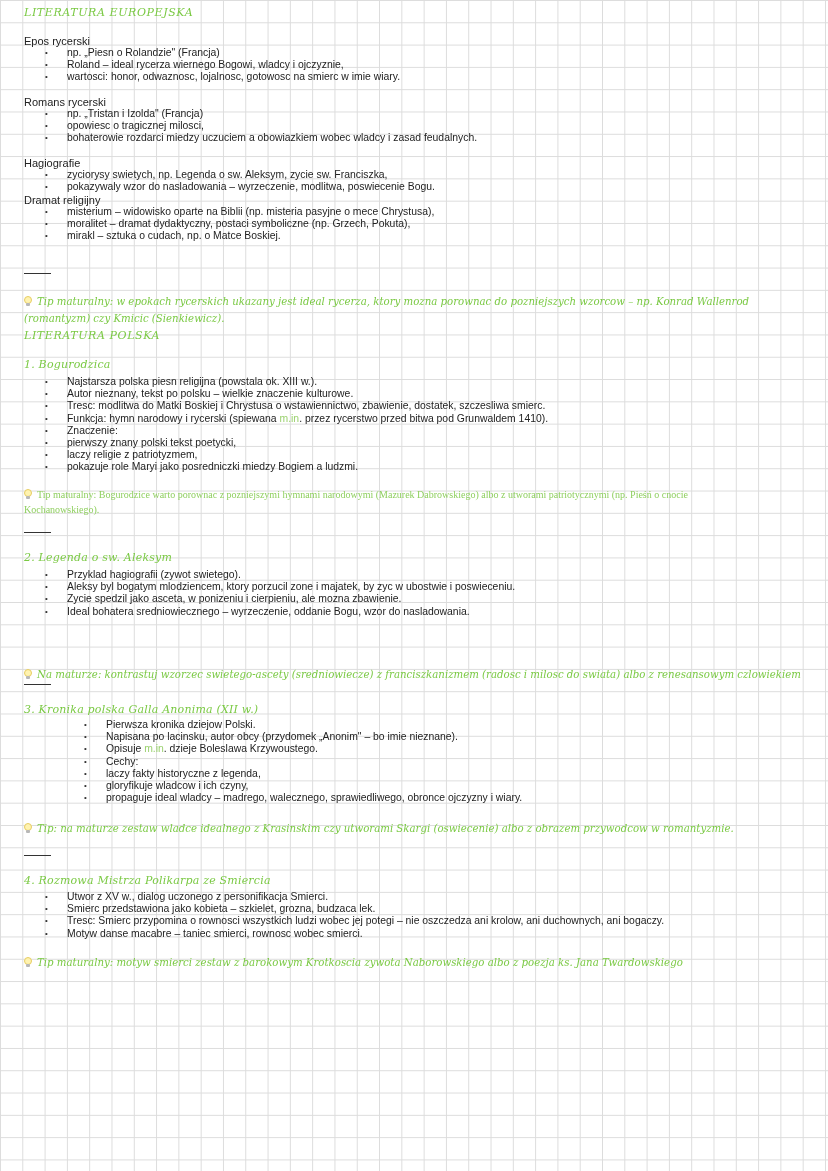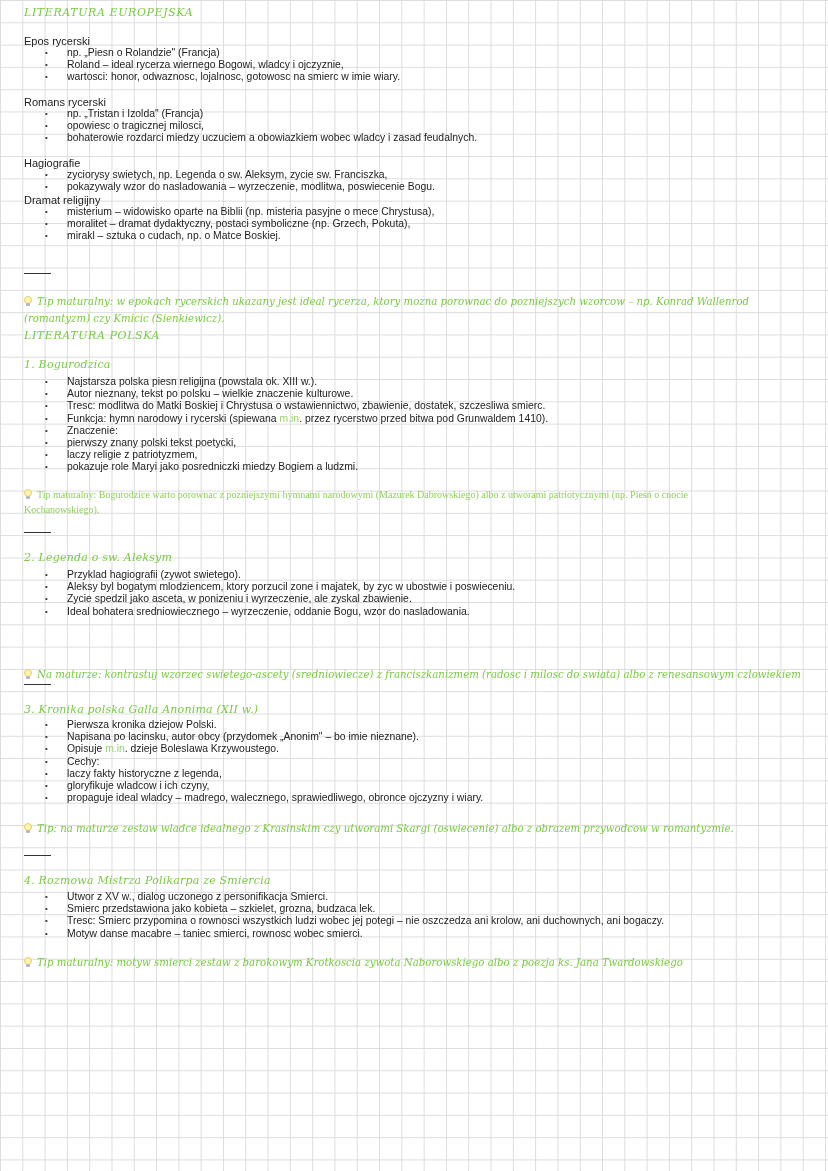--- a/index.html
+++ b/index.html
@@ -130,32 +130,32 @@
     <div style="white-space:nowrap;"><span class="bulb"></span><span>Tip maturalny: Bogurodzice warto porownac z pozniejszymi hymnami narodowymi (Mazurek Dabrowskiego) albo z utworami patriotycznymi (np. Pieśń o cnocie</span></div>
     <div>Kochanowskiego).</div>
   </div>
 
   <div class="divider" style="left:24px; top:532px;"></div>
 
   <div class="abs script-heading" style="left:24px; top:551px;">2. Legenda o sw. Aleksym</div>
   <ul class="bullets abs" style="left:0; top:569px;">
     <li>Przyklad hagiografii (zywot swietego).</li>
     <li>Aleksy byl bogatym mlodziencem, ktory porzucil zone i majatek, by zyc w ubostwie i poswieceniu.</li>
-    <li>Zycie spedzil jako asceta, w ponizeniu i wyrzeczenie, ale zyskal zbawienie.</li>
+    <li>Zycie spedzil jako asceta, w ponizeniu i cierpieniu, ale mozna zbawienie.</li>
     <li>Ideal bohatera sredniowiecznego – wyrzeczenie, oddanie Bogu, wzor do nasladowania.</li>
   </ul>
 
   <div class="abs tip" style="left:24px; top:630px; width:814px;margin-top:36px;">
     <div style="white-space:nowrap;"><span class="bulb"></span><span>Na maturze: kontrastuj wzorzec swietego-ascety (sredniowiecze) z franciszkanizmem (radosc i milosc do swiata) albo z renesansowym czlowiekiem</span></div>
   </div>
 
   <div class="divider" style="left:24px; top:684px;"></div>
 
   <div class="abs script-heading" style="left:24px; top:703px;">3. Kronika polska Galla Anonima (XII w.)</div>
-  <ul class="bullets abs" style="left:0; top:719px;">
+  <ul class="bullets abs" style="left:0; top:719px;padding-left:39px;">
     <li>Pierwsza kronika dziejow Polski.</li>
     <li>Napisana po lacinsku, autor obcy (przydomek „Anonim" – bo imie nieznane).</li>
     <li><span>Opisuje </span><span class="link-green">m.in</span><span>. dzieje Boleslawa Krzywoustego.</span></li>
     <li>Cechy:</li>
     <li>laczy fakty historyczne z legenda,</li>
     <li>gloryfikuje wladcow i ich czyny,</li>
     <li>propaguje ideal wladcy – madrego, walecznego, sprawiedliwego, obronce ojczyzny i wiary.</li>
   </ul>
 
   <div class="abs tip" style="left:24px; top:820px; width:800px; white-space:nowrap;">

